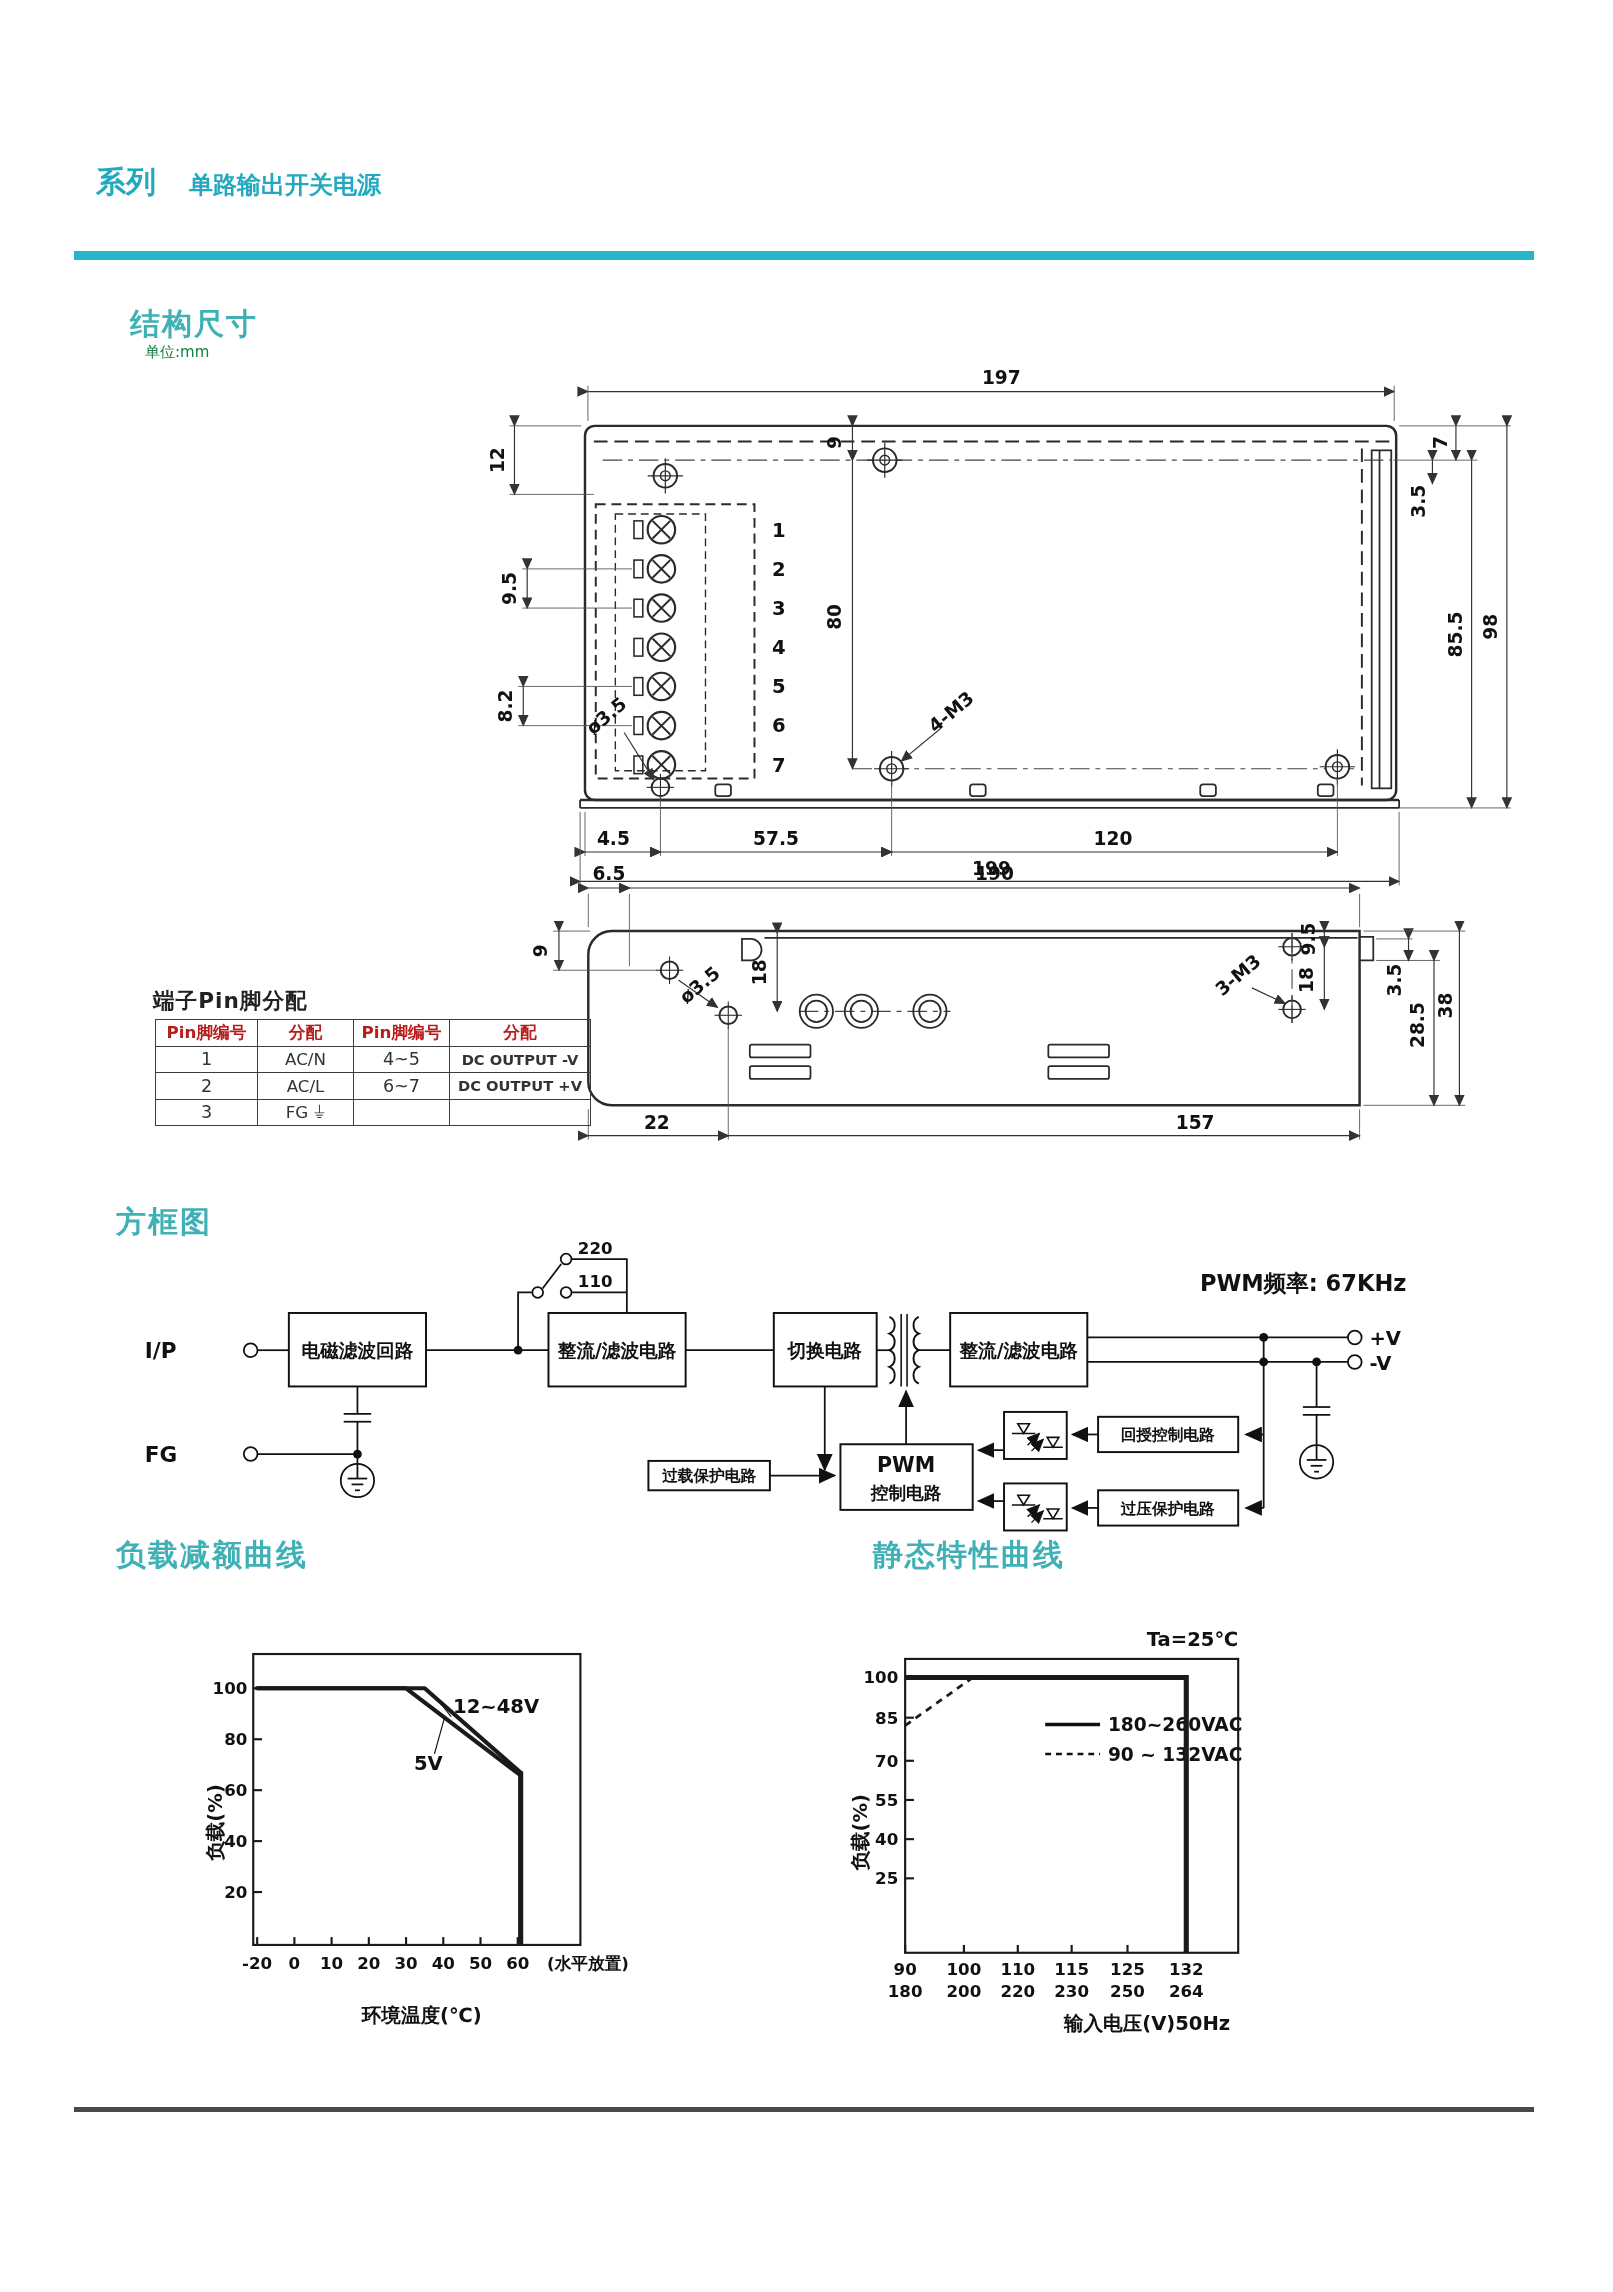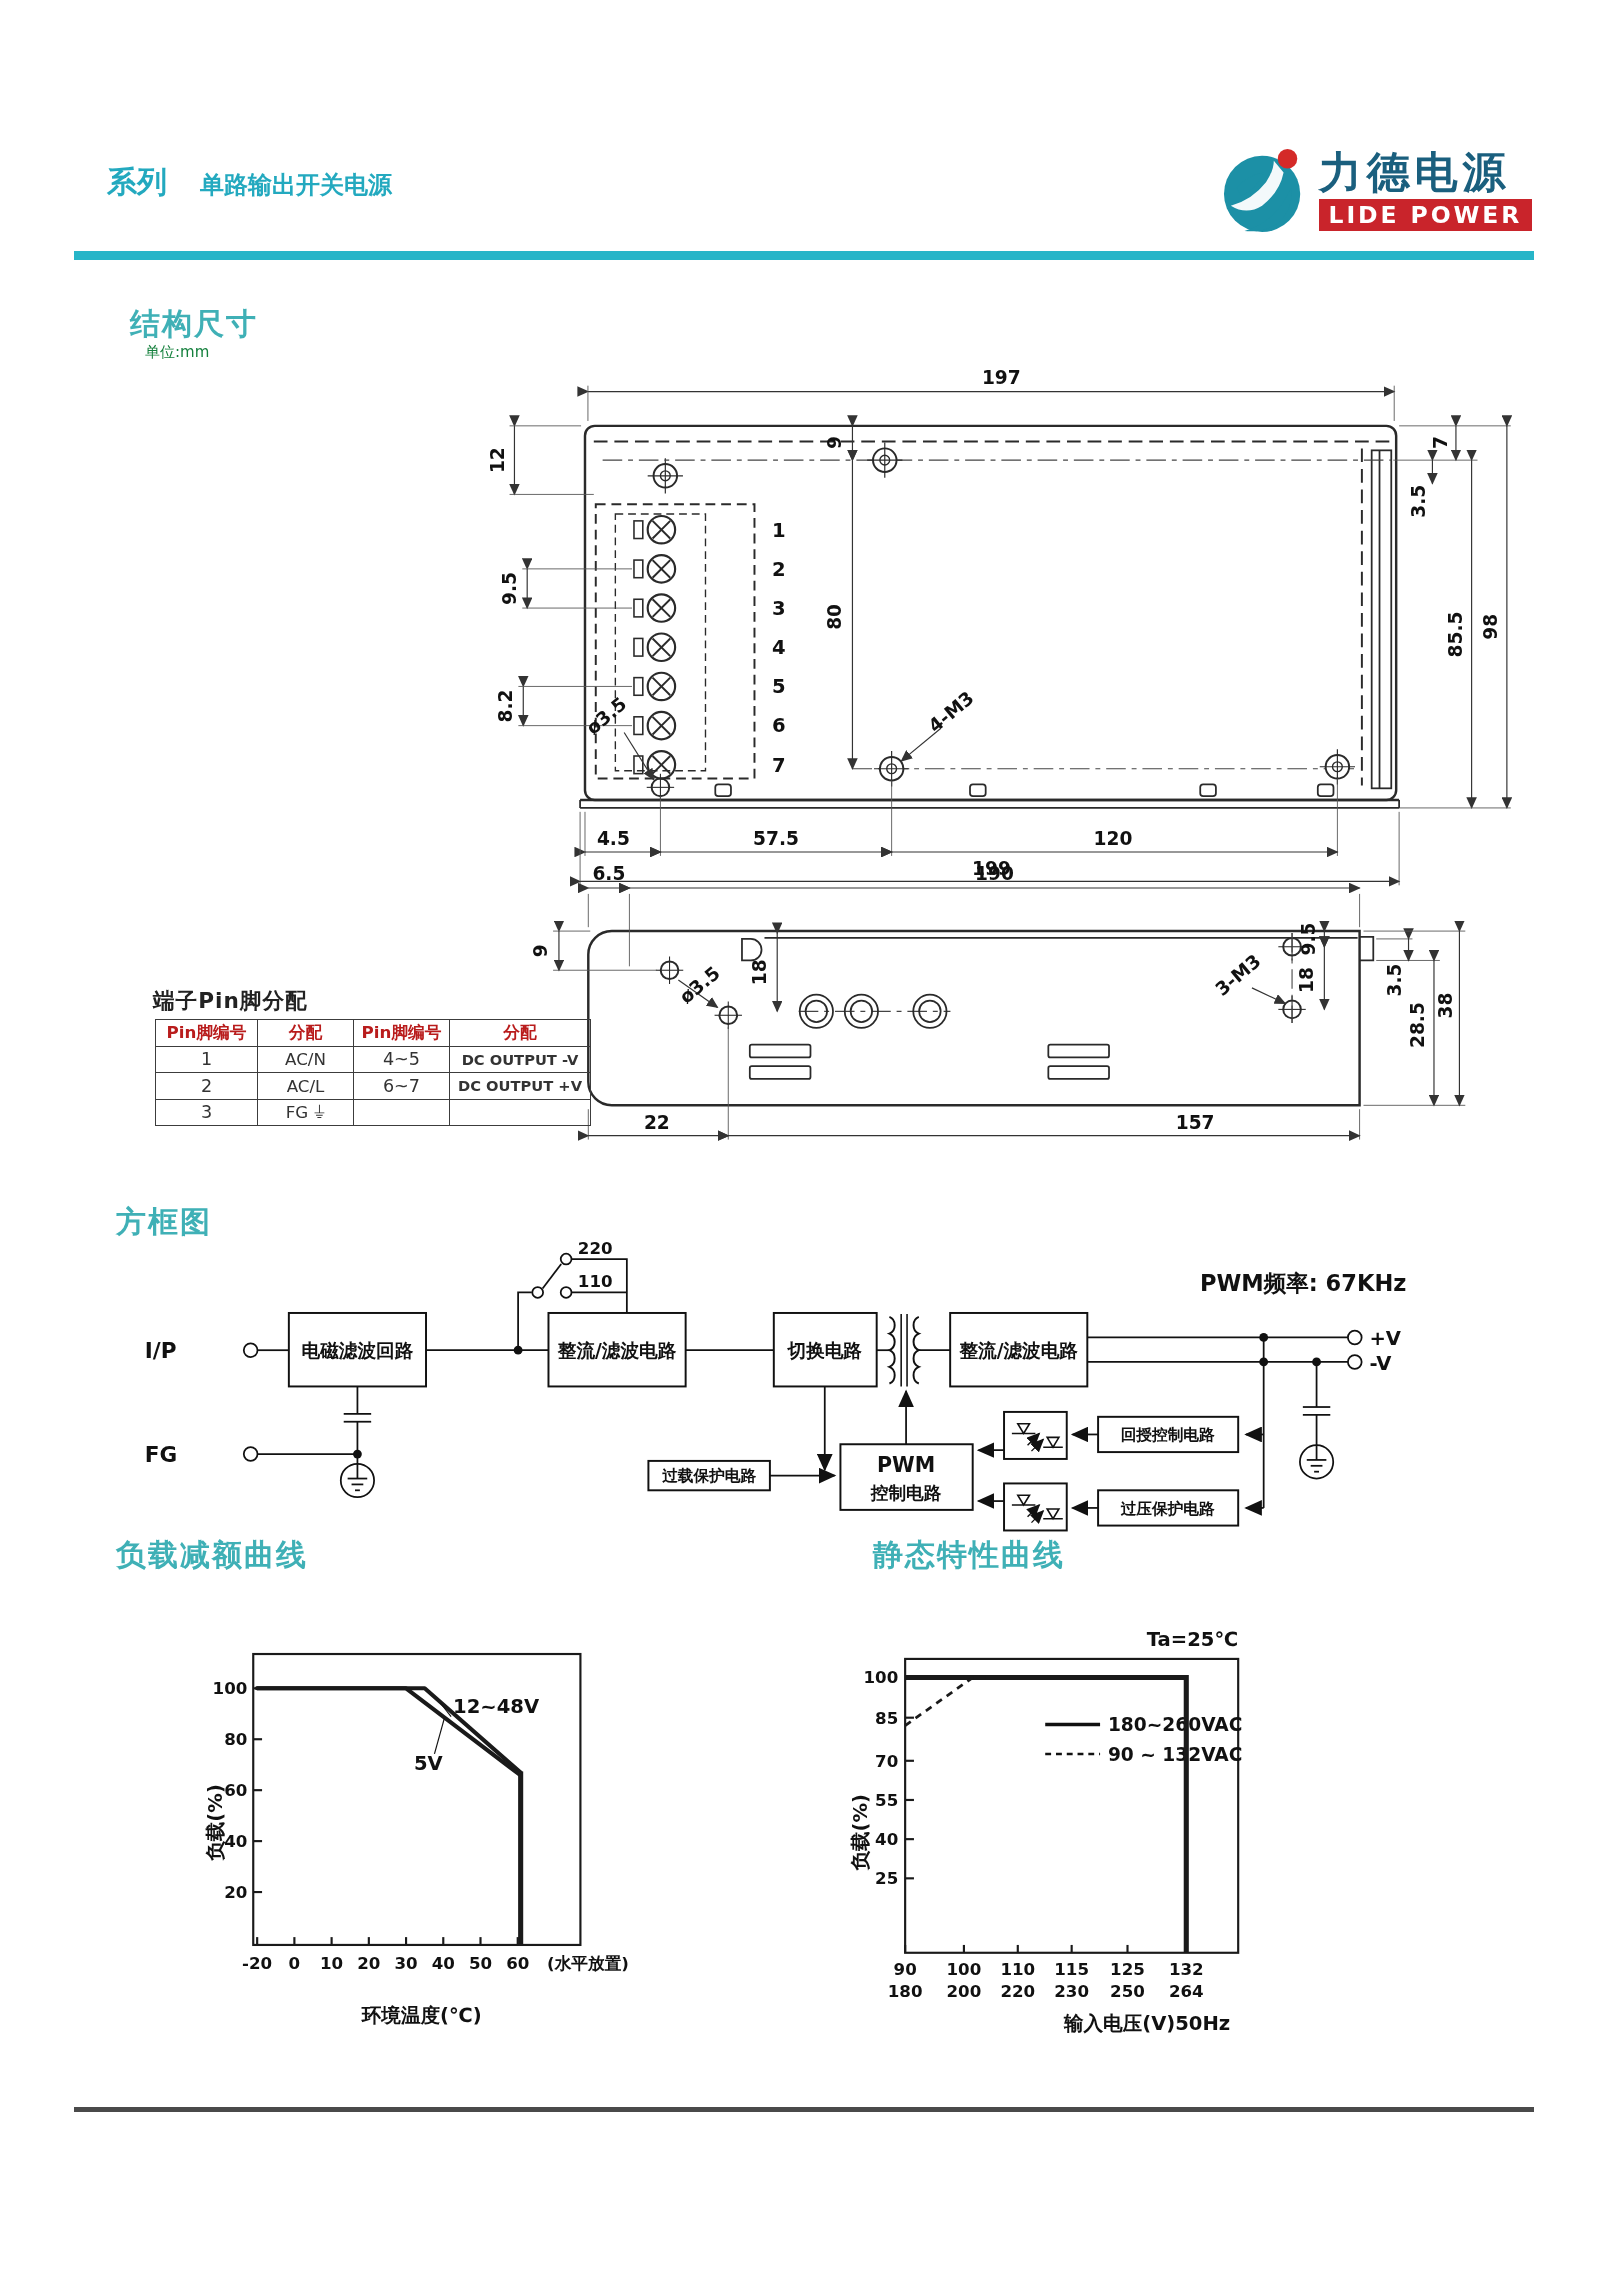--- a/index.html
+++ b/index.html
@@ -3,21 +3,21 @@
 <meta charset="utf-8">
 <style>
   html,body{margin:0;padding:0;background:#888;}
   .page{position:relative;width:1613px;height:2293px;background:#fff;margin:0 auto;
         font-family:"DejaVu Sans","Liberation Sans",sans-serif;overflow:hidden;}
   .abs{position:absolute;}
   
   .title-row{left:86px;top:165px;display:flex;align-items:flex-end;color:#23a9bf;}
   .title-model{font-family:"Liberation Serif","DejaVu Serif",serif;font-size:61px;line-height:1;
                font-weight:400;letter-spacing:1px;}
-  .title-series{font-size:30px;font-weight:700;line-height:1.15;margin-left:21px;}
+  .title-series{font-size:30px;font-weight:700;line-height:1.15;margin-left:10px;}
   .title-sub{font-size:24px;font-weight:700;line-height:1.15;margin-left:33px;}
   .logo{left:1223px;top:145px;display:flex;align-items:center;}
   .logo-txt{margin-left:9.8px;}
   .logo-cn{font-family:"Liberation Serif","DejaVu Serif",serif;font-size:43px;font-weight:700;
            color:#1a5f7e;letter-spacing:4.9px;line-height:1.1;}
   .logo-en{background:#c9242b;color:#fff;font-size:23.5px;font-weight:700;letter-spacing:2.9px;
            text-align:center;padding:2px 9.8px;margin-top:2px;}
   .teal-bar{left:74px;top:251px;width:1460px;height:8.8px;background:#27b5c8;}
   .sec-h{font-size:30px;font-weight:600;color:#3fb0b6;letter-spacing:2px;}
   .unit{font-size:15px;color:#15803d;}
@@ -54,33 +54,20 @@
 </head>
 <body>
 
 <div class="page">
 
   <div class="abs title-row">
     <span class="title-series">系列</span>
     <span class="title-sub">单路输出开关电源</span>
   </div>
 
-  <div class="abs logo">
-    <svg width="86" height="90" viewBox="0 0 88 92">
-      <circle cx="40" cy="50" r="39" fill="#1c90a6"></circle>
-      <path d="M8,62 Q30,56 44,38 Q52,26 52,16 L62,28 Q58,48 40,62 Q24,72 8,62 Z" fill="#fff" opacity="0.95"></path>
-      <path d="M22,88 Q48,80 62,58 L70,44 Q72,66 56,80 Q42,90 22,88 Z" fill="#1c90a6"></path>
-      <path d="M14,44 Q26,30 42,28 Q34,46 18,52 Z" fill="#1c90a6"></path>
-      <circle cx="66" cy="14" r="10" fill="#d42a28"></circle>
-    </svg>
-    <div class="logo-txt">
-      <div class="logo-cn">力德电源</div>
-      <div class="logo-en">LIDE POWER</div>
-    </div>
-  </div>
 
   <div class="abs teal-bar"></div>
 
   <div class="abs sec-h" style="left:130px;top:304px;">结构尺寸</div>
   <div class="abs unit" style="left:145px;top:343px;">单位:mm</div>
 
   <svg class="abs" style="left:421px;top:274px;" width="1147" height="627" viewBox="0 0 1170 640">
     <defs>
       <marker id="ar" markerWidth="11" markerHeight="9" refX="9" refY="4.5" orient="auto">
         <path d="M0,0 L10,4.5 L0,9 Z" fill="#333"></path>

